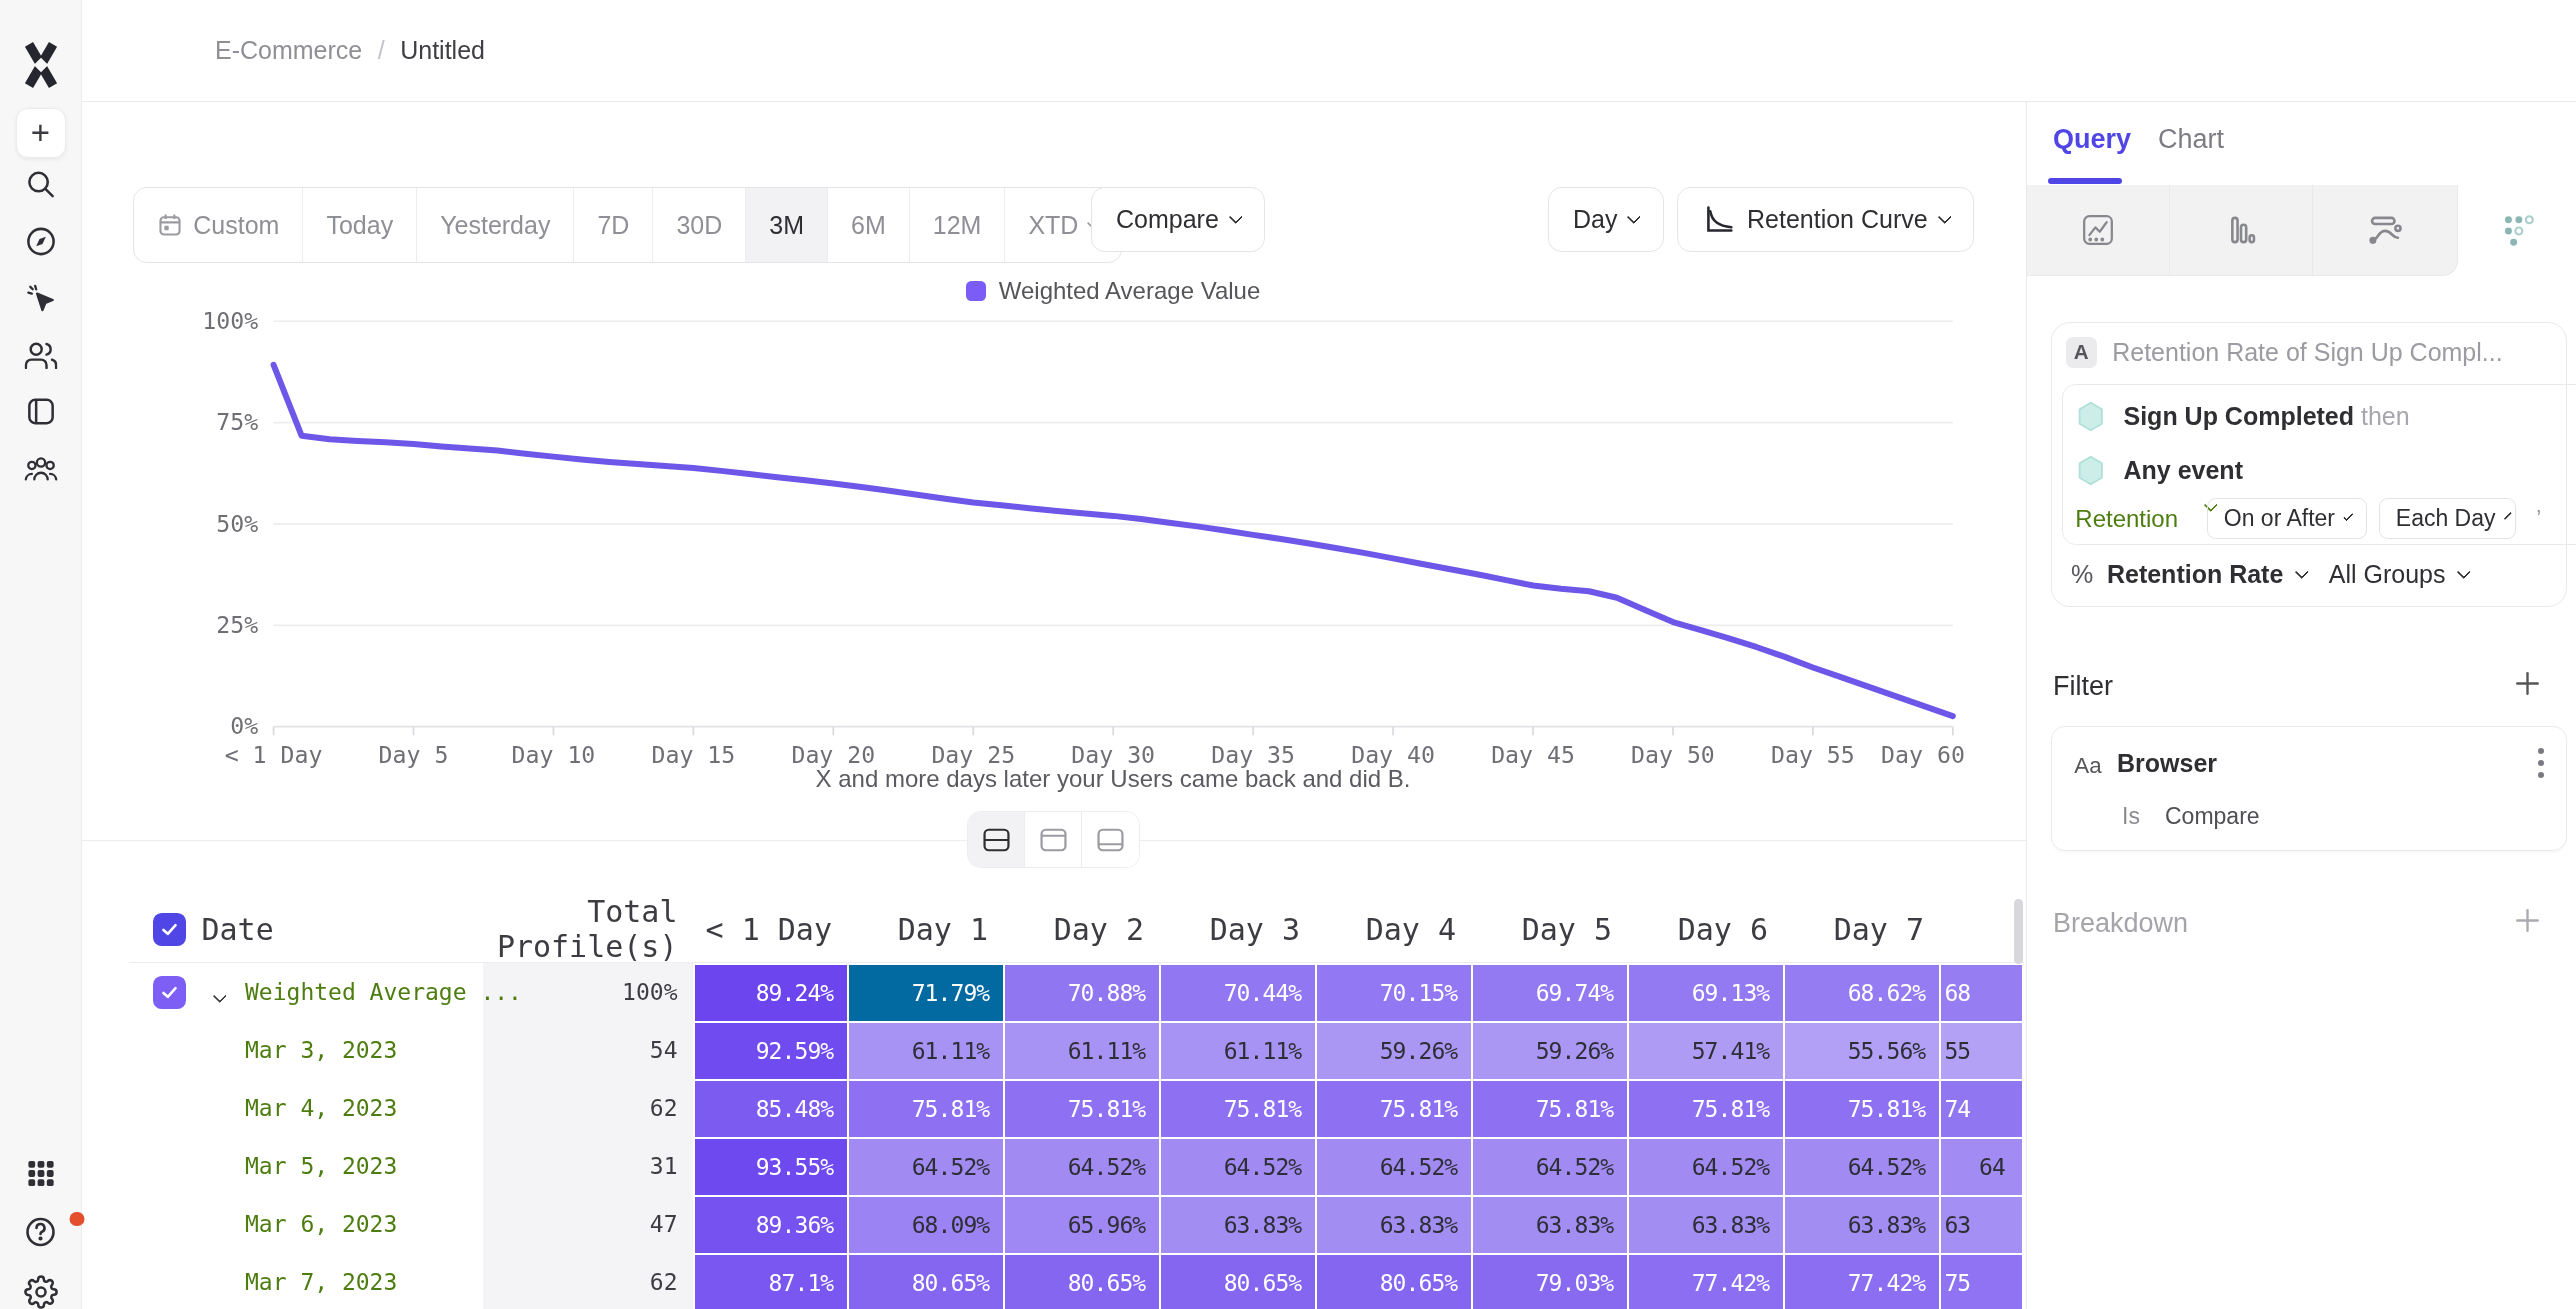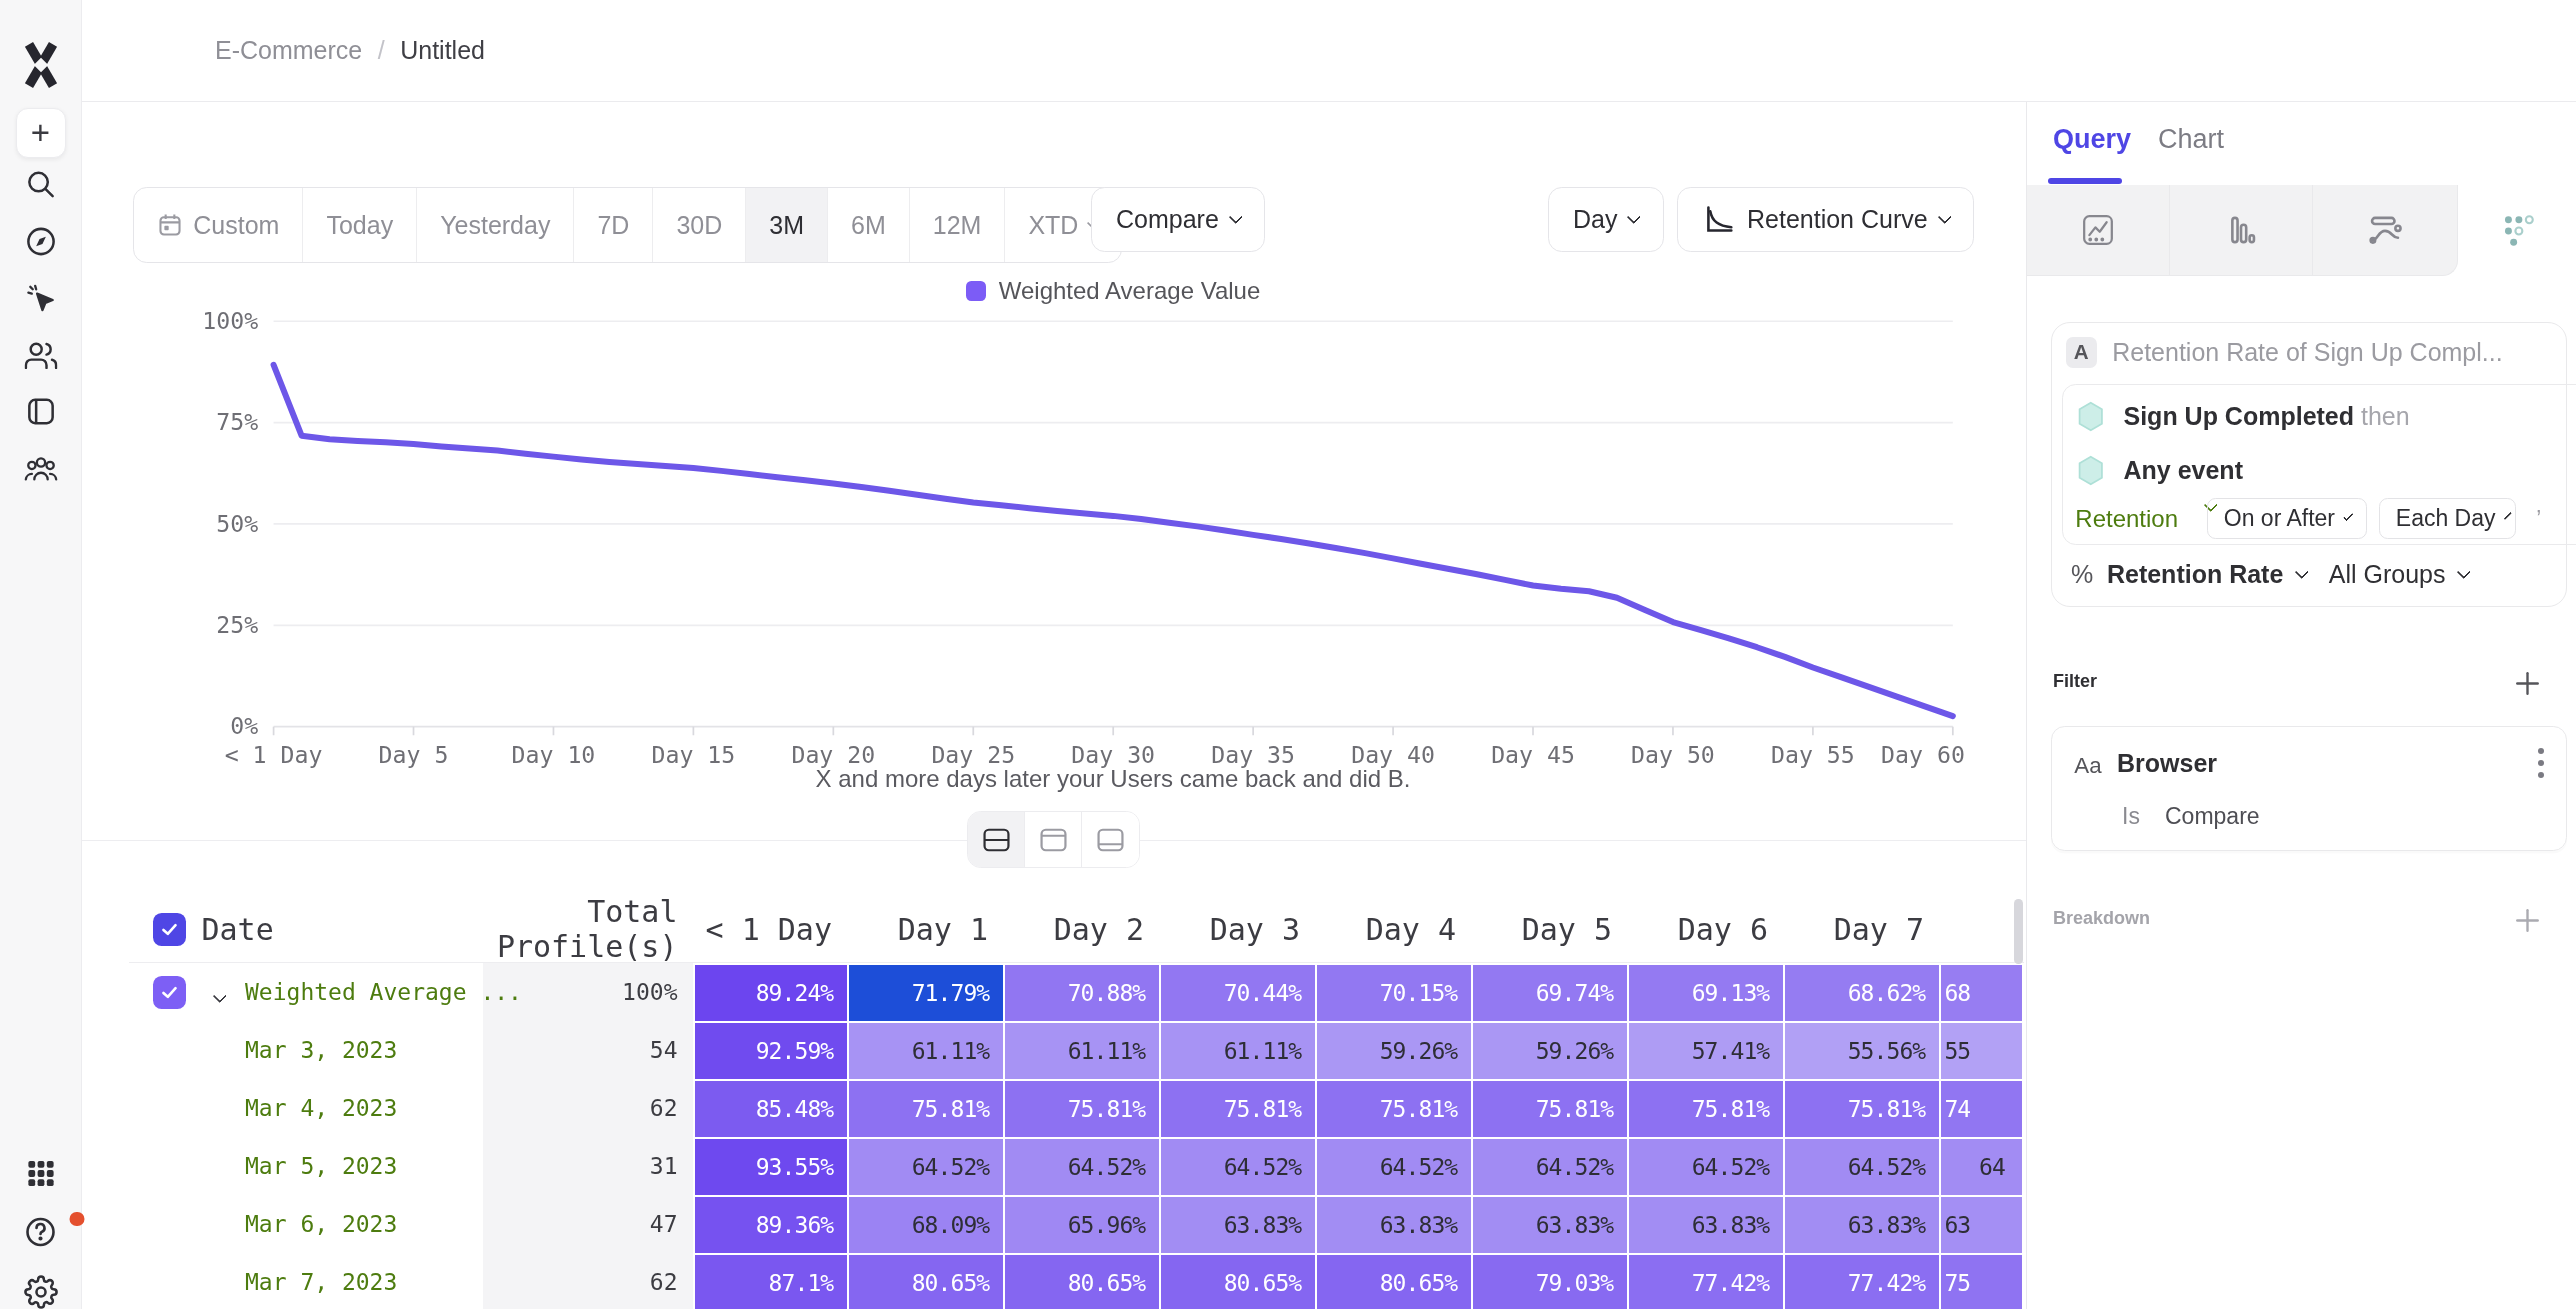--- a/index.html
+++ b/index.html
@@ -87,21 +87,21 @@
   .inner-card{position:absolute;left:10.3px;top:61px;width:585px;height:161px;border:0.9px solid #eaeaec;border-radius:13.7px}
   .ev-row{position:absolute;left:13.7px;display:flex;align-items:center;gap:19px;font-size:25px}
   .ev-name{font-weight:bold;color:#2f2f33}
   .ev-suffix{color:#a6a6ac}
   .dd-plain{position:absolute;display:flex;gap:28px;font-size:24px;color:#4d7c0f;cursor:pointer}
   .dd-box{position:absolute;height:41px;display:flex;align-items:center;gap:11.2px;padding:0 15.5px;border:0.9px solid #e3e3e6;border-radius:8.6px;font-size:23px;color:#2f2f33;cursor:pointer;white-space:nowrap}
   .clip-mark{position:absolute;left:473px;top:120px;color:#9a9aa0;font-size:22.3px}
   .measure-row{position:absolute;left:19px;top:237px;display:flex;align-items:center;gap:13.7px;font-size:25px;color:#2f2f33}
   .measure-sym{color:#55555a}
   .measure-name{font-weight:bold}
-  .sec-head{position:absolute;font-size:18px;font-weight:bold;color:#2f2f33}
+  .sec-head{position:absolute;font-size:27px;font-weight:normal;color:#2f2f33}
   .plus-ic{position:absolute;width:29px;height:29px;color:#55555a}
   .fcard{position:absolute;left:24px;top:624px;width:516px;height:125px;border:0.9px solid #e9e9eb;border-radius:13.7px;box-shadow:0 2.6px 0 rgba(0,0,0,.02)}
   .f-type{position:absolute;left:22.3px;top:26px;font-size:22.3px;color:#55555a}
   .f-prop{position:absolute;left:65px;top:22.3px;font-size:25px;font-weight:bold;color:#2f2f33}
   .kebab{position:absolute;right:22.3px;top:20.6px;display:flex;flex-direction:column;gap:6px;align-items:center;cursor:pointer}
   .kebab i{width:6px;height:6px;border-radius:50%;background:#7a7a82}
   .f-op{position:absolute;left:70px;top:76px;font-size:23px;color:#8a8a90}
   .f-val{position:absolute;left:113px;top:76px;font-size:23px;color:#4e4e54}
   .bd-head{color:#a4a4aa !important}
   .plus-gray{color:#ababb1}
@@ -366,21 +366,21 @@
           <span class="cb light">
             <svg width="19" height="19" viewBox="0 0 22 22" fill="none" stroke="#fff" stroke-width="3" stroke-linecap="round" stroke-linejoin="round">
               <polyline points="4,11.5 9,16 18,6"></polyline>
             </svg>
           </span>
           <span class="row-chev"><span class="chev" style="margin:0"></span></span>
           <span class="lbl">Weighted Average ...</span>
         </div>
         <div class="cell-total">100%</div>
         <div class="cell-val first" style="background: rgb(108, 69, 239); color: rgb(255, 255, 255);">89.24%</div>
-        <div class="cell-val" style="background: #1d4ed8; color: rgb(255, 255, 255);">71.79%</div>
+        <div class="cell-val" style="background: #0369a1; color: rgb(255, 255, 255);">71.79%</div>
         <div class="cell-val" style="background: rgb(145, 118, 242); color: rgb(255, 255, 255);">70.88%</div>
         <div class="cell-val" style="background: rgb(146, 119, 242); color: rgb(255, 255, 255);">70.44%</div>
         <div class="cell-val" style="background: rgb(146, 120, 242); color: rgb(255, 255, 255);">70.15%</div>
         <div class="cell-val" style="background: rgb(147, 121, 242); color: rgb(255, 255, 255);">69.74%</div>
         <div class="cell-val" style="background: rgb(148, 122, 242); color: rgb(255, 255, 255);">69.13%</div>
         <div class="cell-val" style="background: rgb(149, 124, 242); color: rgb(255, 255, 255);">68.62%</div>
         <div class="cell-val partial" style="background: rgb(151, 125, 242); color: rgb(255, 255, 255);">68</div>
       </div>
       <div class="t-row data-row">
         <div class="cell-label">

